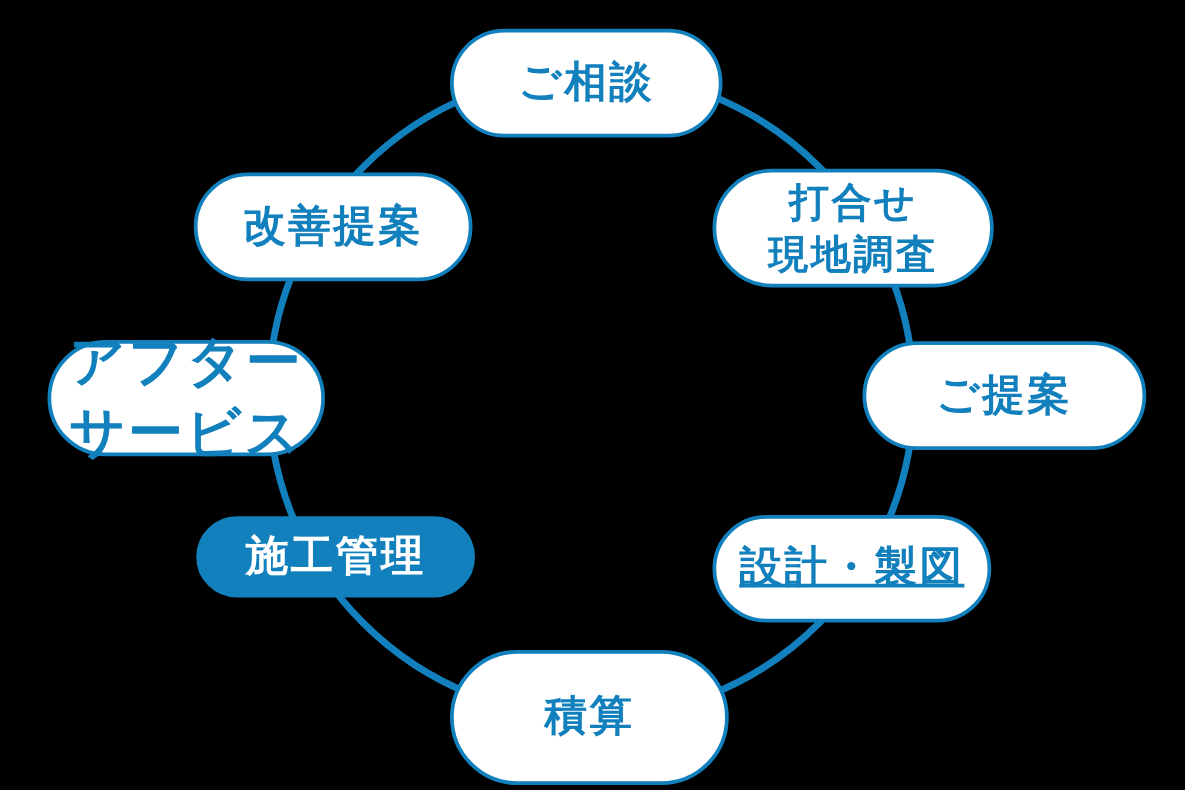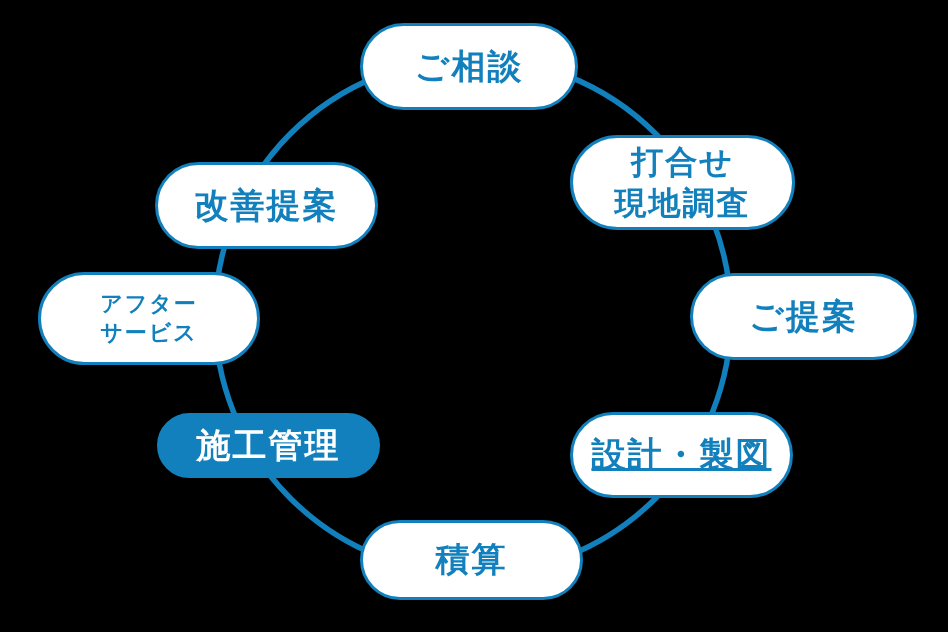--- a/index.html
+++ b/index.html
@@ -53,24 +53,24 @@
   .pill--filled {
     background: var(--accent);
     border-color: var(--accent);
     color: #ffffff;
   }
   
   .pos-0 { left: 360px; top: 23px;  width: 218px; height: 87px; }  
   .pos-1 { left: 570px; top: 135px; width: 225px; height: 95px; font-size: 32px; } 
   .pos-2 { left: 690px; top: 273px; width: 227px; height: 87px; }  
   .pos-3 { left: 570px; top: 412px; width: 223px; height: 86px; text-decoration: underline; }  
-  .pos-4 { left: 360px; top: 520px; width: 223px; height: 80px; }  
+  .pos-4 { left: 360px; top: 520px; width: 223px; height: 108px; }  
   .pos-5 { left: 157px; top: 413px; width: 223px; height: 65px; }  
-  .pos-6 { left: 38px;  top: 272px; width: 222px; height: 93px; font-size: 22px; } 
-  .pos-7 { left: 155px; top: 138px; width: 223px; height: 87px; margin-top: 24px; }  
+  .pos-6 { left: 38px;  top: 272px; width: 222px; height: 93px; font-size: 44px; } 
+  .pos-7 { left: 155px; top: 138px; width: 223px; height: 87px; }  
 </style>
 </head>
 <body>
 
 <div class="stage">
 
   <svg class="ring-svg" width="948" height="632" viewBox="0 0 948 632" aria-hidden="true">
     <circle class="ring" cx="473" cy="316" r="258"></circle>
   </svg>
 

